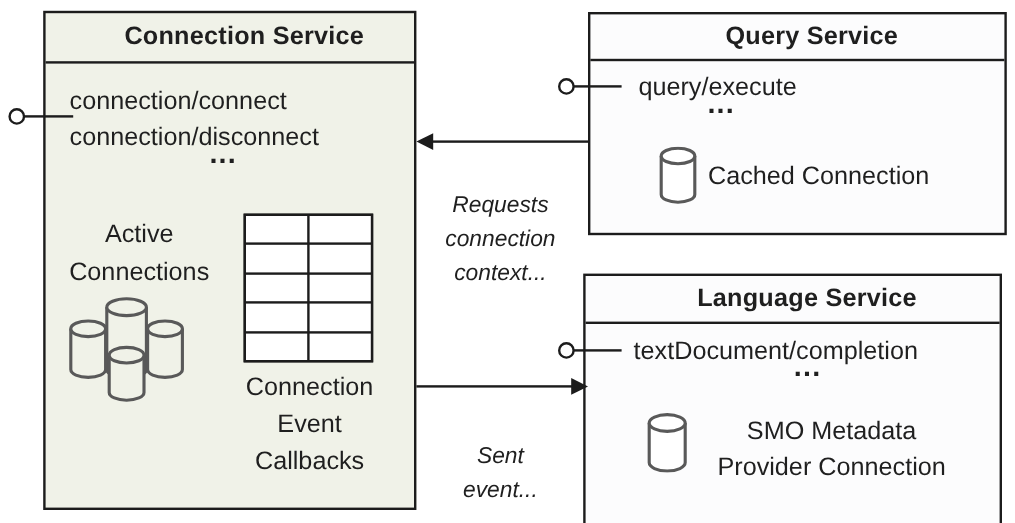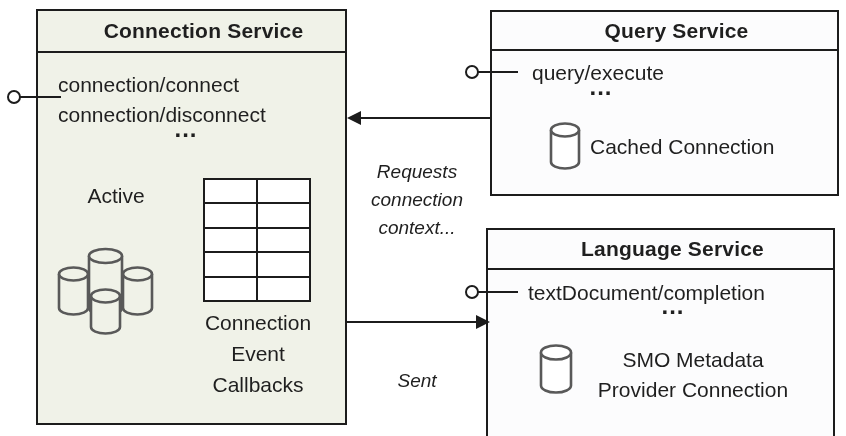--- a/index.html
+++ b/index.html
@@ -58,20 +58,21 @@
     </div>
 
     <div class="abs body-text" style="left:20px;top:59px;">
       <div>connection/connect</div>
       <div>connection/disconnect</div>
     </div>
     <div class="abs ellipsis" style="left:88px;top:106px;width:120px;">...</div>
 
     <div class="abs body-text center" style="left:0px;top:169px;width:156px;line-height:31px;">
       <div>Active</div>
+      <div>Connections</div>
     </div>
 
     <svg class="abs" style="left:18px;top:235px;" width="100" height="92" viewBox="0 0 100 92" aria-hidden="true">
 
       <path class="cyl" style="fill:var(--conn-fill)" d="M33 10 V62 A16.5 7 0 0 0 66 62 V10"></path>
       <ellipse class="cyl" style="fill:var(--conn-fill)" cx="49.5" cy="10" rx="16.5" ry="7"></ellipse>
 
       <path class="cyl" style="fill:var(--conn-fill)" d="M3 28 V62 A14.5 6.5 0 0 0 32 62 V28"></path>
       <ellipse class="cyl" style="fill:var(--conn-fill)" cx="17.5" cy="28" rx="14.5" ry="6.5"></ellipse>
 
@@ -148,16 +149,17 @@
       <div>connection</div>
       <div>context...</div>
     </div>
   </div>
 
   <div>
     <div class="hline" style="left:347px;top:321px;width:131px;"></div>
     <div class="arrow-head-right" style="left:476px;top:315px;"></div>
     <div class="arrow-label" style="left:342px;top:333px;width:150px;">
       <div>Sent</div>
+      <div>event...</div>
     </div>
   </div>
 
 </div>
 
 </body></html>

